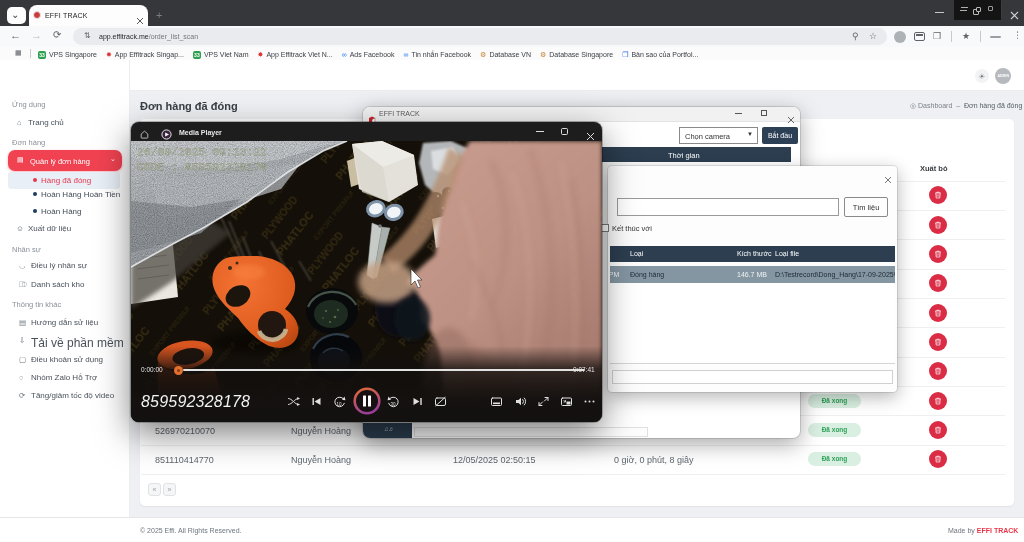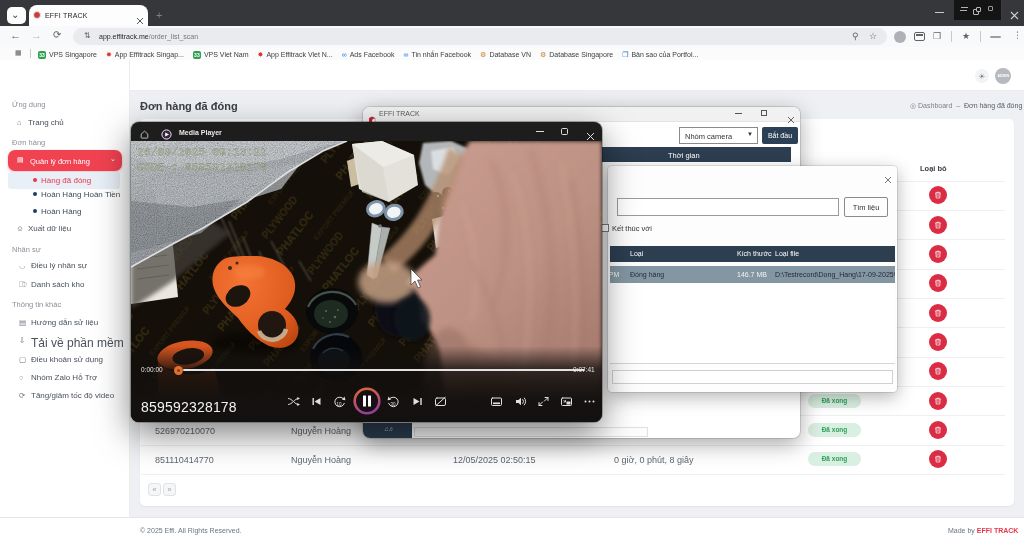--- a/index.html
+++ b/index.html
@@ -242,21 +242,21 @@
 <div class="abs" style="left:614px;top:455.3px;font-size:9px;color:#5f6871;">0 giờ, 0 phút, 8 giây</div>
 <div class="abs" style="left:808px;top:452.3px;width:53px;height:14px;background:#d9efe1;border-radius:7px;text-align:center;line-height:14px;font-size:6.5px;font-weight:bold;color:#2fa15a;">Đã xong</div>
 <div class="abs" style="left:929px;top:450.3px;width:18px;height:18px;border-radius:50%;background:#da2c44;">
         <svg width="8" height="8" viewBox="0 0 8 8" style="position:absolute;left:5px;top:5px;">
           <path d="M1.2,2 h5.6 M2.8,2 v-0.8 h2.4 v0.8 M1.8,2 l0.4,5 h3.6 l0.4,-5" stroke="#fff" stroke-width="0.7" fill="none"></path>
           <path d="M3.1,3.2 v2.6 M4.9,3.2 v2.6" stroke="#fff" stroke-width="0.6"></path>
         </svg>
       </div>
 <div class="abs" style="left:141px;top:474.0px;width:864px;height:1px;background:#edeff1;"></div>
 </div>
-<div class="abs" style="left:920px;top:164px;font-size:7.5px;font-weight:bold;color:#3a3f44;">Loại bỏ</div>
+<div class="abs" style="left:920px;top:164px;font-size:7.5px;font-weight:bold;color:#3a3f44;">Xuất bỏ</div>
 
 <div class="abs" style="left:148px;top:483px;width:13px;height:13px;border:1px solid #dfe3e6;border-radius:3px;background:#f5f6f7;color:#9aa0a6;font-size:7px;text-align:center;line-height:12px;">«</div>
 <div class="abs" style="left:163px;top:483px;width:13px;height:13px;border:1px solid #dfe3e6;border-radius:3px;background:#f5f6f7;color:#9aa0a6;font-size:7px;text-align:center;line-height:12px;">»</div>
 
 <div class="abs" style="left:0;top:517px;width:1024px;height:25px;background:#fff;border-top:1px solid #e4e6e9;"></div>
 <div class="abs" style="left:140px;top:527px;font-size:7px;color:#6c757d;">© 2025 Effi. All Rights Reserved.</div>
 <div class="abs" style="left:948px;top:527px;font-size:7px;color:#6c757d;">Made by <span style="color:#e8374a;font-weight:bold;">EFFI TRACK</span></div>
 
 <div id="effiwin">
   <div class="abs" style="left:363px;top:107px;width:437px;height:331px;background:#fff;border-radius:7px;box-shadow:0 6px 22px rgba(0,0,0,.35), 0 0 0 1px rgba(0,0,0,.12);"></div>
@@ -267,21 +267,21 @@
           <polygon points="4,3.5 7,2 7,6 4,7.5" fill="#fff" stroke="#822" stroke-width="0.4"></polygon>
         </svg></div>
   <div class="abs" style="left:379px;top:110px;font-size:7px;color:#5a5a5a;">EFFI TRACK</div>
   <div class="abs" style="left:735px;top:113px;width:7px;height:1px;background:#555;"></div>
   <div class="abs" style="left:761px;top:110px;width:6px;height:6px;border:1px solid #555;"></div>
   <div class="abs" style="left:787px;top:110px;"><svg width="8" height="8">
           <path d="M1,1 L7,7 M7,1 L1,7" stroke="#555" stroke-width="0.9"></path>
         </svg></div>
 
   <div class="abs" style="left:679px;top:127px;width:79px;height:17px;background:#fff;border:1px solid #8a8a8a;"></div>
-  <div class="abs" style="left:685px;top:131.5px;font-size:7.5px;color:#333;">Nhóm camera</div>
+  <div class="abs" style="left:685px;top:131.5px;font-size:7.5px;color:#333;">Chọn camera</div>
   <div class="abs" style="left:747px;top:131px;font-size:6px;color:#333;">▼</div>
   <div class="abs" style="left:762px;top:127px;width:36px;height:17px;background:#2b3f55;border-radius:2px;text-align:center;line-height:17px;font-size:7px;color:#fff;">Bắt đầu</div>
 
   <div class="abs" style="left:372px;top:147px;width:419px;height:15px;background:#2c3e50;"></div>
   <div class="abs" style="left:668px;top:150.5px;font-size:7.5px;color:#fff;">Thời gian</div>
 
   <div class="abs" style="left:363px;top:423px;width:49px;height:15px;background:#2c3e50;border-radius:0 0 0 7px;"></div>
   <div class="abs" style="left:384px;top:426px;font-size:6px;color:#cfd6dd;">♫♬</div>
   <div class="abs" style="left:414px;top:427px;width:234px;height:10px;background:#fdfdfd;border:1px solid #e0e0e0;"></div>
 </div>
@@ -498,21 +498,21 @@
       <text x="6" y="29" font-family="Liberation Mono" font-size="11.4" fill="#c2c8ad" stroke="#62684f" stroke-width="0.25" opacity="0.95">CODE : 859592328178</text>
     </svg>
   </div>
 
   <div class="abs" style="left:0;top:224px;width:471px;height:76px;border-radius:0 0 8px 8px;background:linear-gradient(to bottom, rgba(18,15,13,0) 0%, rgba(18,15,13,0.78) 30%, rgba(18,15,13,0.9) 52%, #141110 74%, #131010 100%);"></div>
   <div class="abs" style="left:10px;top:243.5px;font-size:6.5px;color:#e8e8e8;">0:00:00</div>
   <div class="abs" style="left:52px;top:247.3px;width:402px;height:1.4px;background:#e2e2e2;border-radius:1px;"></div>
   <div class="abs" style="left:42.5px;top:244px;width:9px;height:9px;border-radius:50%;background:#e2702f;"></div>
   <div class="abs" style="left:45.5px;top:247px;width:3px;height:3px;border-radius:50%;background:#8a3c14;"></div>
   <div class="abs" style="left:442px;top:243.5px;font-size:6.5px;color:#e8e8e8;">0:07:41</div>
-  <div class="abs" style="left:10px;top:277px;font-size:14px;color:#f2f2f2;letter-spacing:0.2px;">859592328178</div>
+  <div class="abs" style="left:10px;top:271px;font-size:16px;color:#f2f2f2;letter-spacing:0.2px;font-style:italic;">859592328178</div>
 
   <div class="abs" style="left:222px;top:265px;width:28px;height:28px;">
     <svg width="28" height="28" viewBox="0 0 28 28">
       <defs>
             <linearGradient id="ringg" x1="0" y1="0" x2="0.3" y2="1">
               <stop offset="0" stop-color="#e06a36"></stop>
               <stop offset="1" stop-color="#9b3f96"></stop>
             </linearGradient>
           </defs>
       <circle cx="14" cy="14" r="12.3" fill="rgba(30,18,28,0.4)" stroke="url(#ringg)" stroke-width="2.6"></circle>

